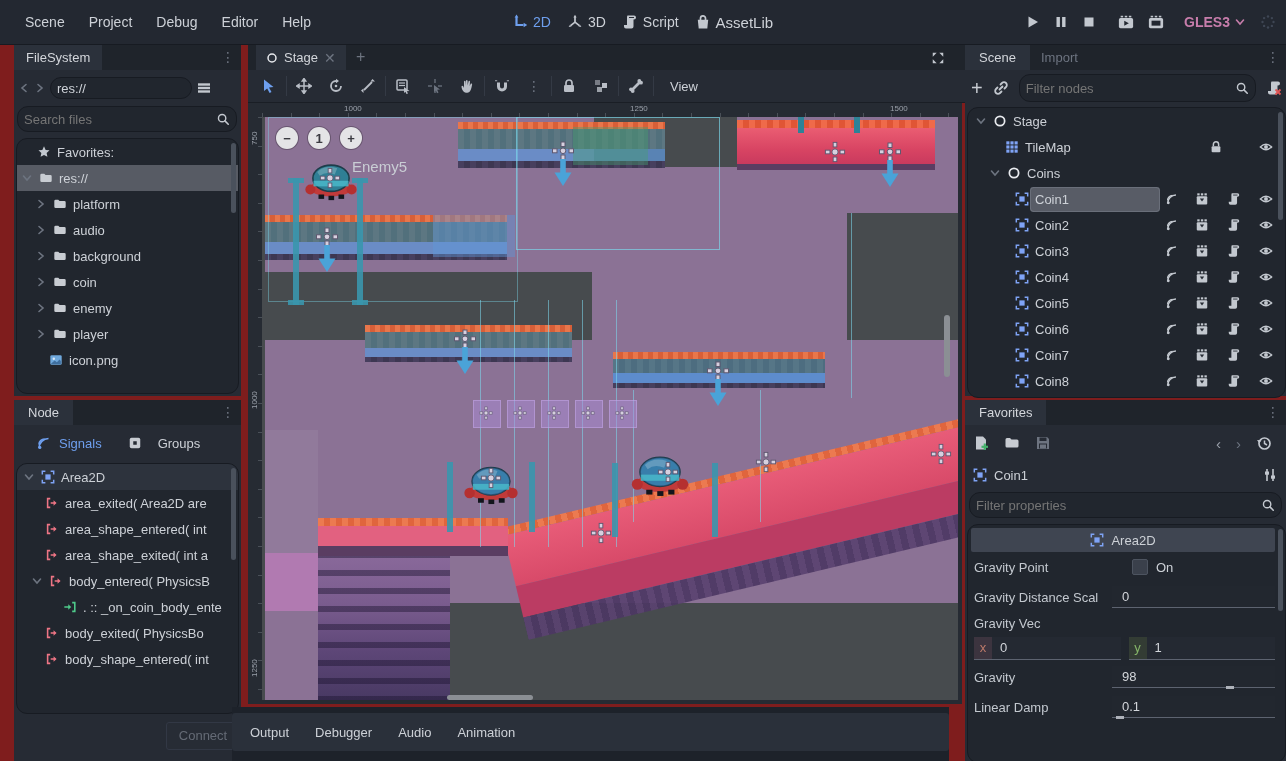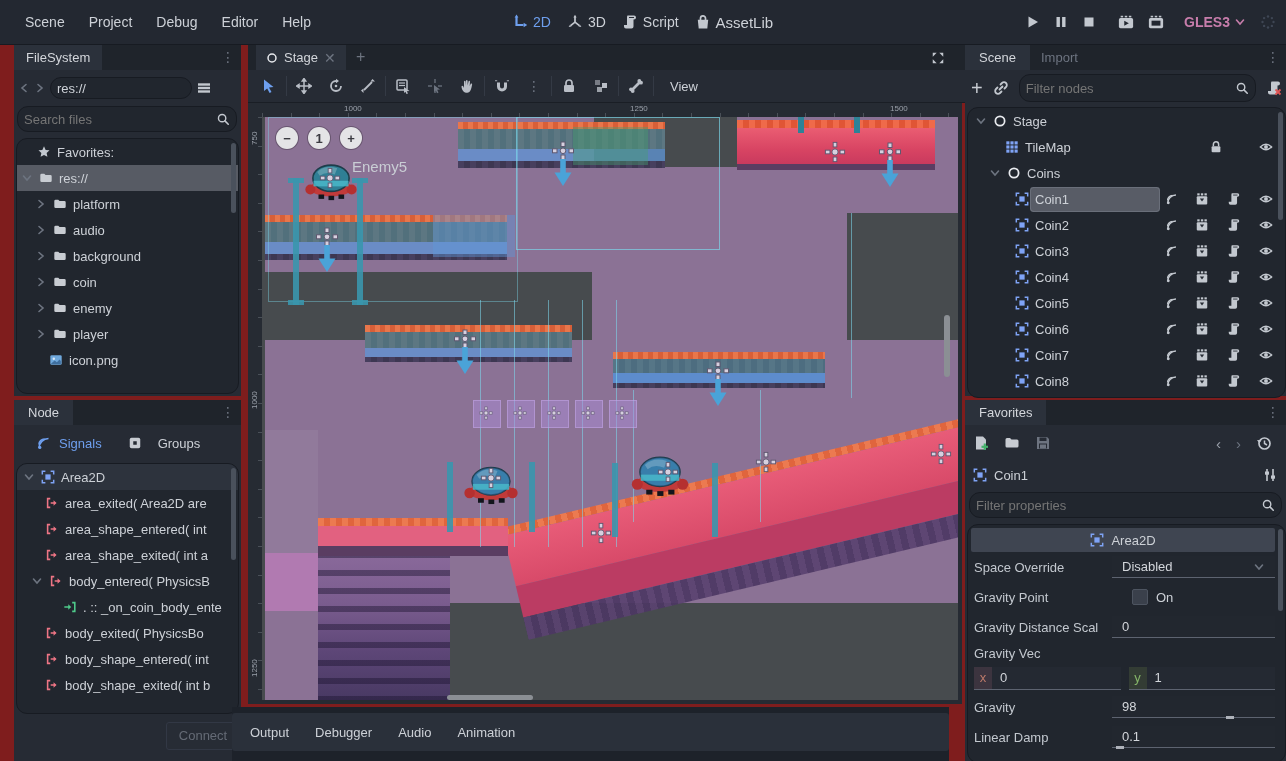--- a/index.html
+++ b/index.html
@@ -424,30 +424,20 @@
       <div class="trow" style="padding-left:28px">
         <span class="i14 c-red">
             <svg viewBox="0 0 16 16">
               <path d="M6 3 L3 3 L3 13 L6 13" fill="none" stroke="currentColor" stroke-width="1.8"></path>
               <path d="M6.5 8 L12 8" stroke="currentColor" stroke-width="1.8"></path>
               <path d="M9.8 4.8 L13.2 8 L9.8 11.2 Z" fill="currentColor"></path>
             </svg>
           </span>
         <span>body_shape_entered( int</span>
       </div>
-      <div class="trow" style="padding-left:28px">
-        <span class="i14 c-red">
-            <svg viewBox="0 0 16 16">
-              <path d="M6 3 L3 3 L3 13 L6 13" fill="none" stroke="currentColor" stroke-width="1.8"></path>
-              <path d="M6.5 8 L12 8" stroke="currentColor" stroke-width="1.8"></path>
-              <path d="M9.8 4.8 L13.2 8 L9.8 11.2 Z" fill="currentColor"></path>
-            </svg>
-          </span>
-        <span>body_shape_exited( int b</span>
-      </div>
       <div class="abs" style="right:2px;top:4px;width:5px;height:92px;background:#4a515c;border-radius:3px"></div>
     </div>
     <div class="abs" style="left:152px;top:322px;width:72px;height:26px;line-height:26px;text-align:center;background:#272c35;border:1px solid #323845;border-radius:3px;color:#656b76">Connect</div>
   </div>
 
   <div class="abs tabbar" style="left:248px;top:45px;width:717px;height:25px">
     <div class="abs tab-active flex" style="left:8px;top:0;height:25px;padding:0 10px;gap:6px">
       <span class="i12">
           <svg viewBox="0 0 16 16">
             <circle cx="8" cy="8" r="5.3" fill="none" stroke="#e8eaee" stroke-width="2"></circle>
@@ -1505,31 +1495,20 @@
                 <path d="M1.5 5 V1.5 H5"></path>
                 <path d="M11 1.5 H14.5 V5"></path>
                 <path d="M14.5 11 V14.5 H11"></path>
                 <path d="M5 14.5 H1.5 V11"></path>
               </g>
             </svg>
           </span>
         <span>Area2D</span>
       </div>
       <div class="flex" style="height:30px;padding:0 10px 0 6px">
-        <span class="proplabel">Space Override</span>
-        <div class="propfield" style="margin-left:auto;width:143px;height:21px;justify-content:space-between">
-          <span>Disabled</span>
-          <span class="i12 c-dim">
-              <svg viewBox="0 0 12 12">
-                <path d="M2.5 4 L6 8 L9.5 4" fill="none" stroke="currentColor" stroke-width="1.6" stroke-linecap="round"></path>
-              </svg>
-            </span>
-        </div>
-      </div>
-      <div class="flex" style="height:30px;padding:0 10px 0 6px">
         <span class="proplabel">Gravity Point</span>
         <div class="flex" style="margin-left:auto;width:143px;gap:8px">
           <span style="width:14px;height:14px;background:#3a404b;border:1px solid #4d5460;border-radius:2px;display:inline-block"></span>
           <span>On</span>
         </div>
       </div>
       <div class="flex" style="height:30px;padding:0 10px 0 6px">
         <span class="proplabel" style="max-width:140px;overflow:hidden;white-space:nowrap">Gravity Distance Scal</span>
         <div class="propfield field-underline" style="margin-left:auto;width:143px;height:21px">
           <span>0</span>

